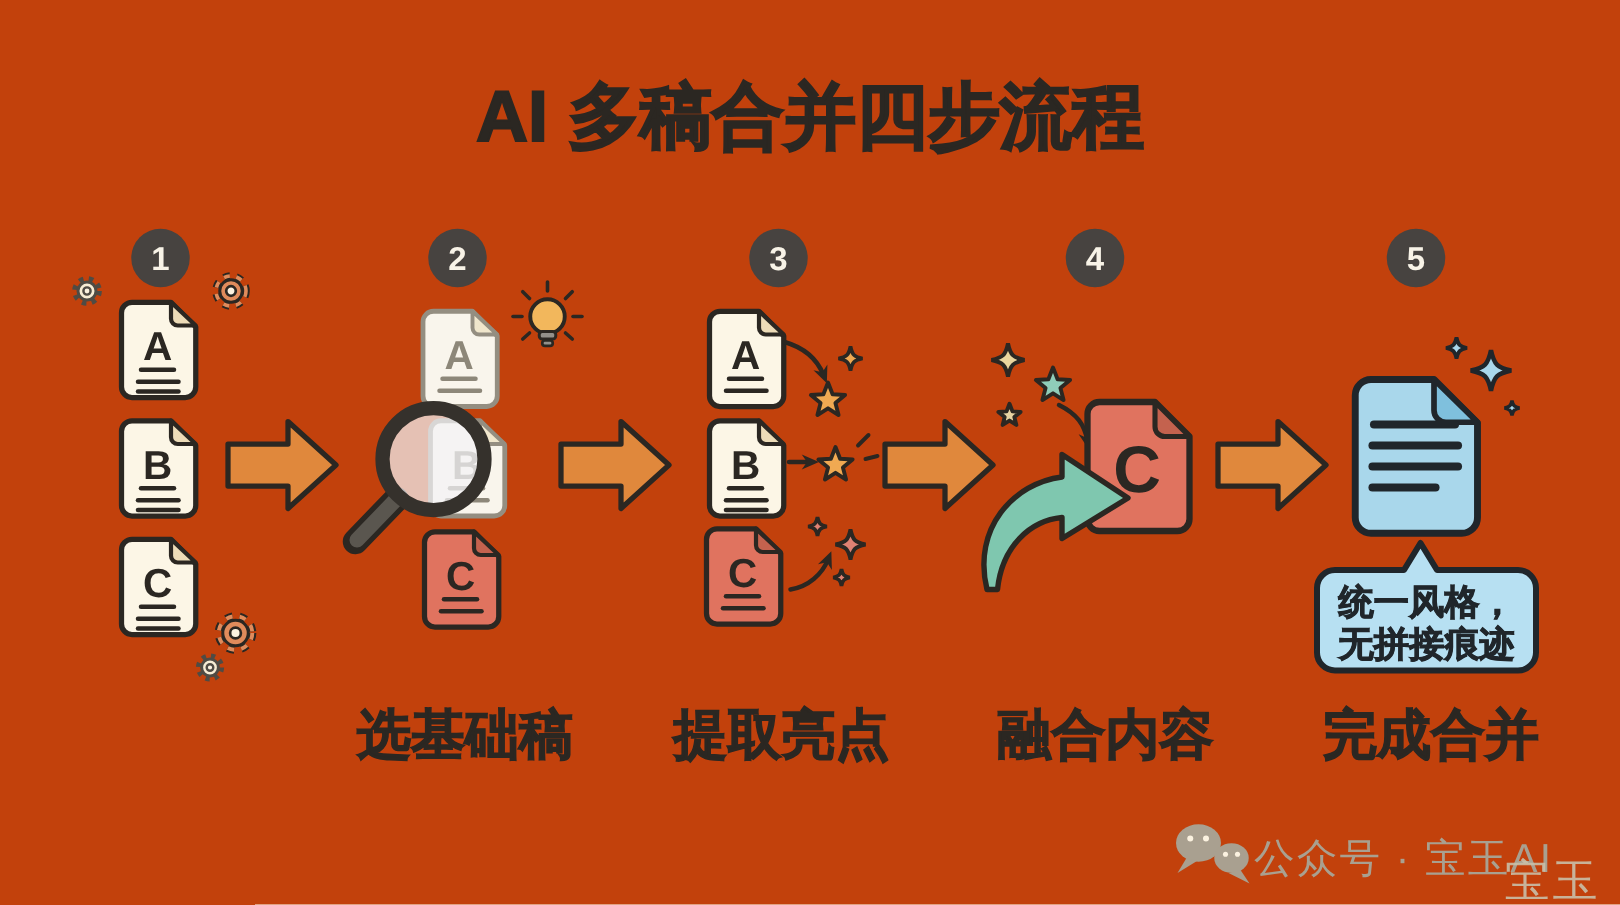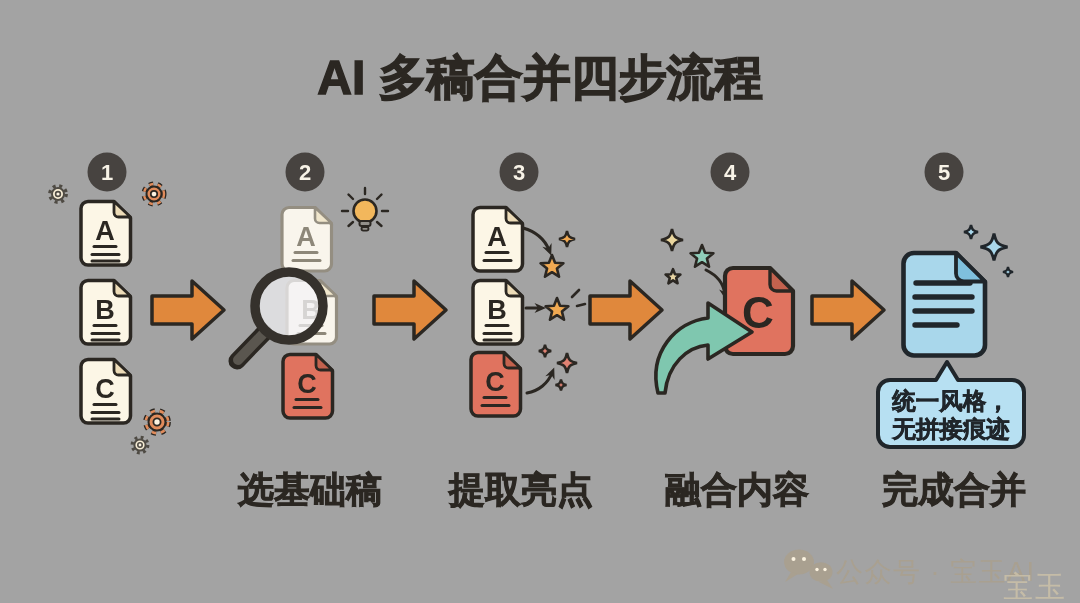--- a/index.html
+++ b/index.html
@@ -1,16 +1,16 @@
 <!DOCTYPE html>
 <html><head>
 <meta charset="utf-8">
 <style>
   html,body{margin:0;padding:0;background:#FBF2E0;}
-  .canvas{position:relative;width:1080px;height:603px;background:#a3a3a3;overflow:hidden;
+  .canvas{position:relative;width:1080px;height:603px;background:#c2410c;overflow:hidden;
           font-family:"Liberation Sans","DejaVu Sans",sans-serif;}
   .canvas svg{position:absolute;left:0;top:0;}
   svg text{font-family:"Liberation Sans","DejaVu Sans",sans-serif;}
 </style>
 </head>
 <body>
 
 <div class="canvas">
 <svg width="1080" height="603" viewBox="0 0 1080 603">
   <defs>

